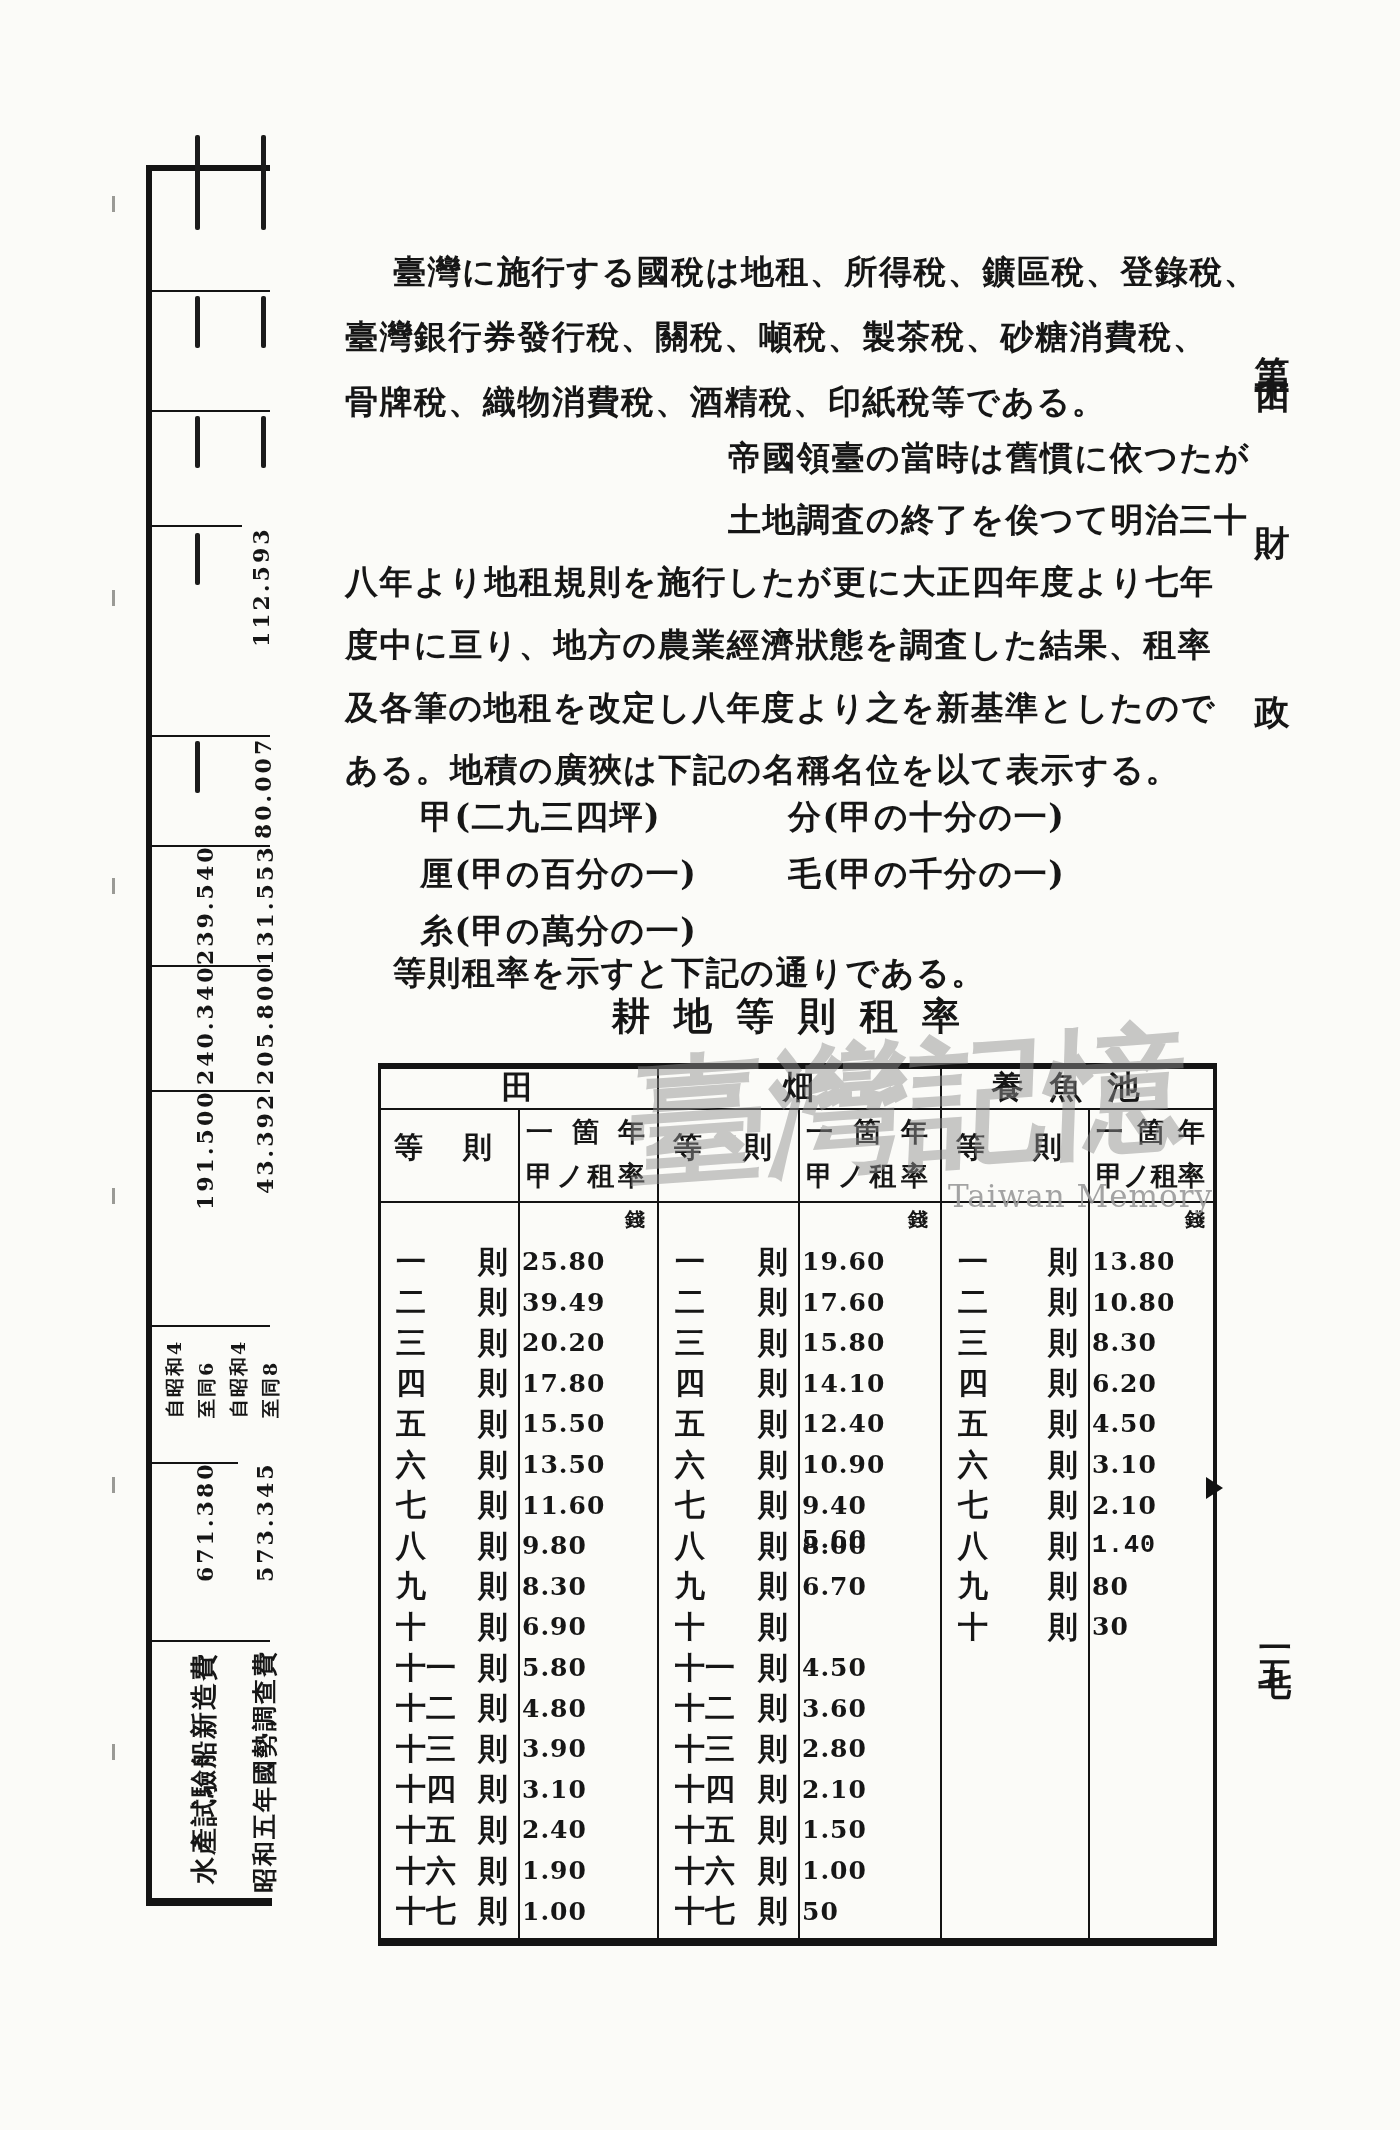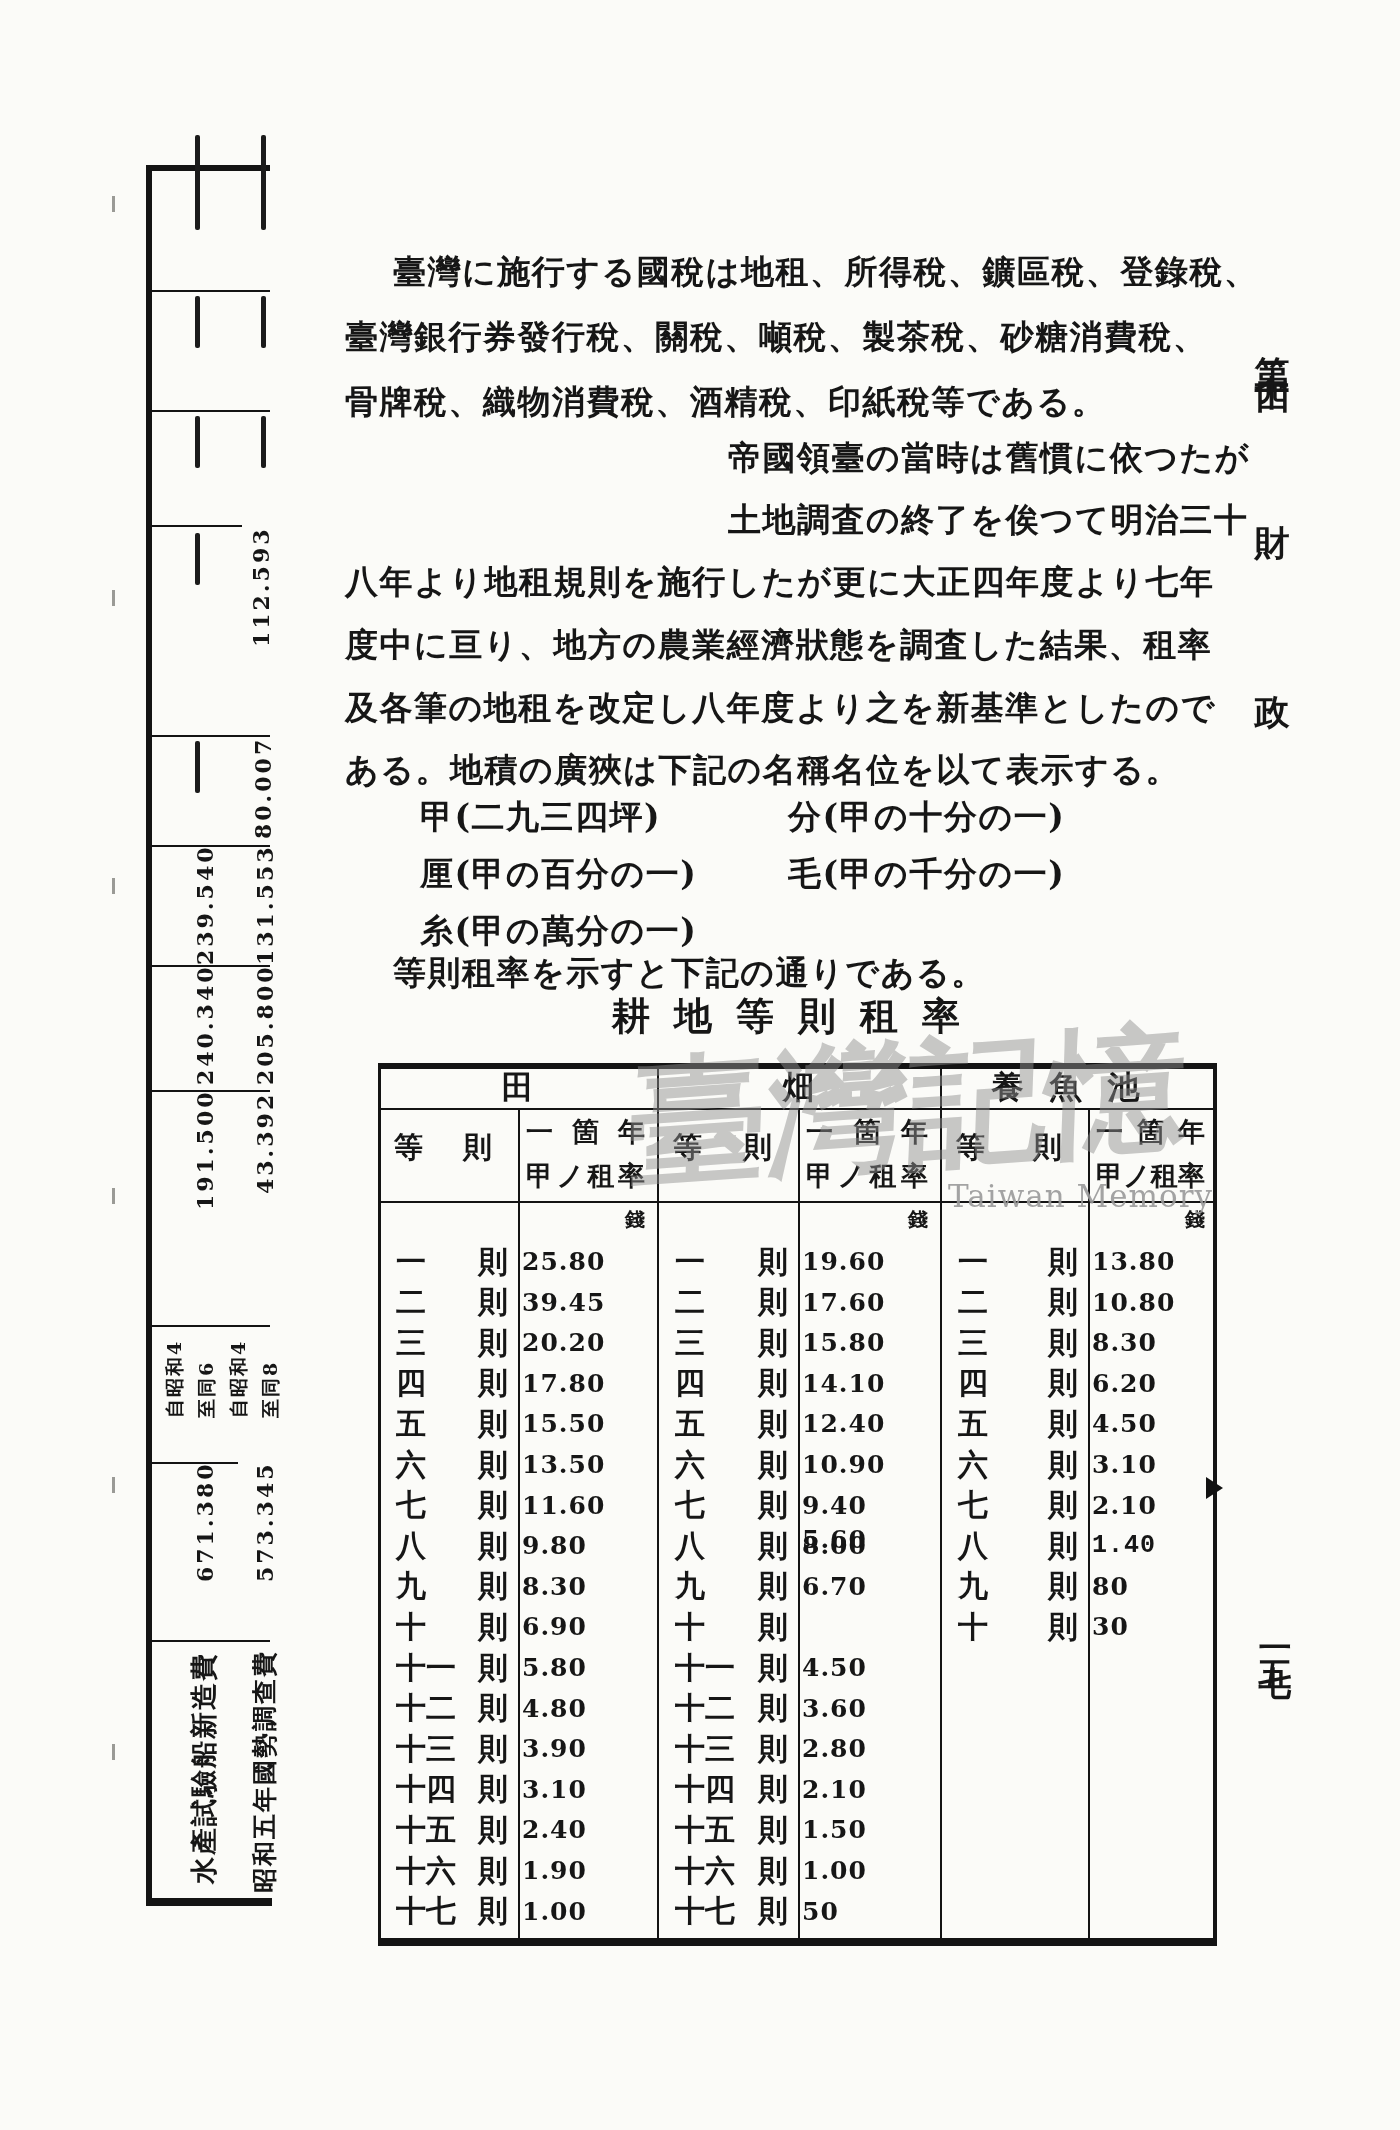--- a/index.html
+++ b/index.html
@@ -98,21 +98,21 @@
       <div class="unit" style="left: 518px; top: 1206px; width: 127px;">錢</div>
       <div class="grade-cell" style="left: 386px; top: 1242px; width: 112px; height: 40px; padding: 0px 10px;">
         <span>一</span>
         <span>則</span>
       </div>
       <div class="rate-cell" style="left: 522px; top: 1242px; width: 121px; height: 40px; line-height: 40px;">25.80</div>
       <div class="grade-cell" style="left: 386px; top: 1282.6px; width: 112px; height: 40px; padding: 0px 10px;">
         <span>二</span>
         <span>則</span>
       </div>
-      <div class="rate-cell" style="left: 522px; top: 1282.6px; width: 121px; height: 40px; line-height: 40px;">39.45</div>
+      <div class="rate-cell" style="left: 522px; top: 1282.6px; width: 121px; height: 40px; line-height: 40px;">39.49</div>
       <div class="grade-cell" style="left: 386px; top: 1323.2px; width: 112px; height: 40px; padding: 0px 10px;">
         <span>三</span>
         <span>則</span>
       </div>
       <div class="rate-cell" style="left: 522px; top: 1323.2px; width: 121px; height: 40px; line-height: 40px;">20.20</div>
       <div class="grade-cell" style="left: 386px; top: 1363.8px; width: 112px; height: 40px; padding: 0px 10px;">
         <span>四</span>
         <span>則</span>
       </div>
       <div class="rate-cell" style="left: 522px; top: 1363.8px; width: 121px; height: 40px; line-height: 40px;">17.80</div>

